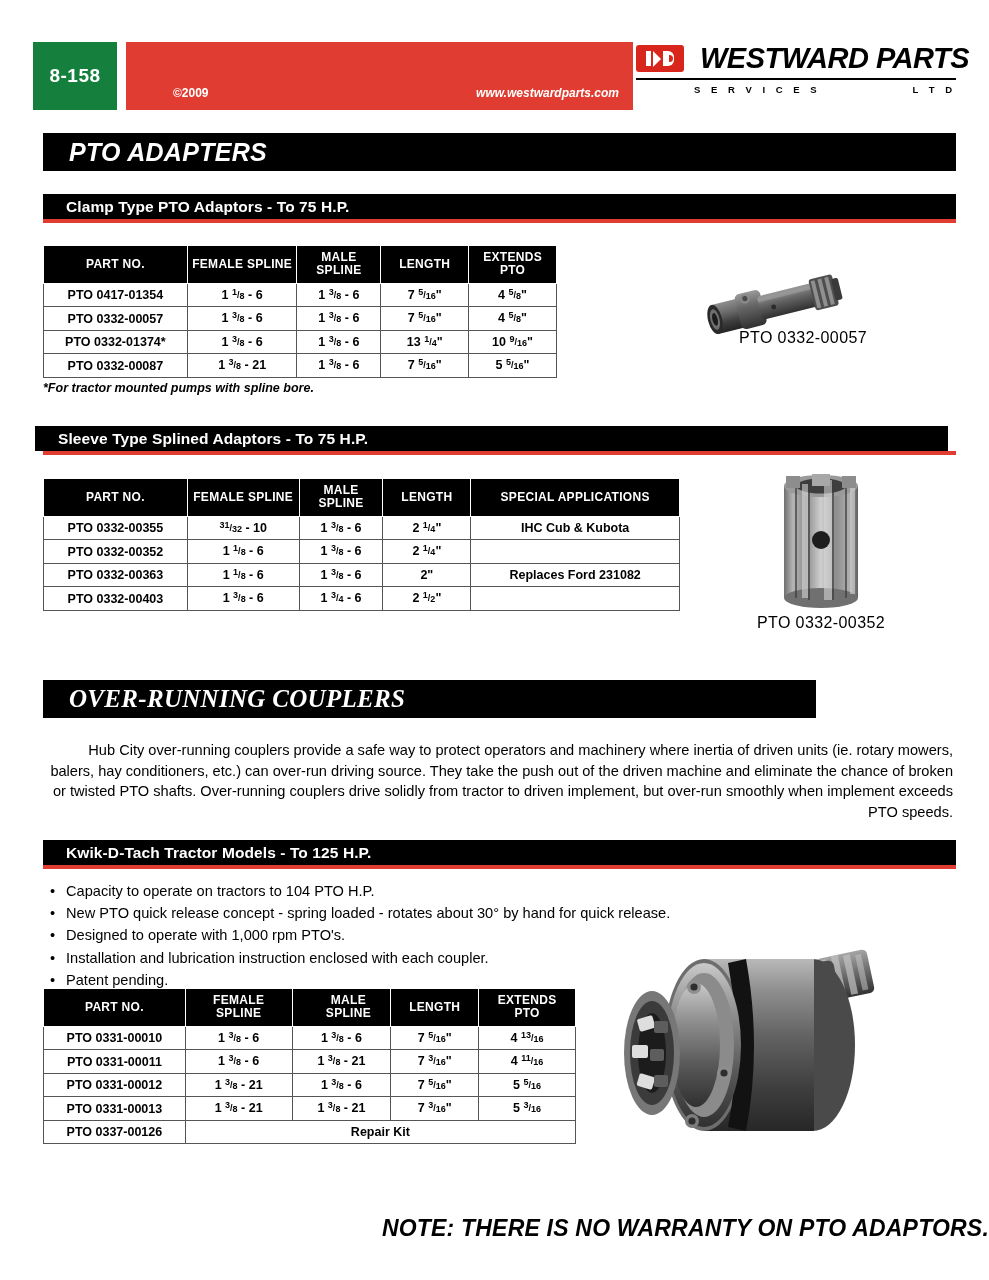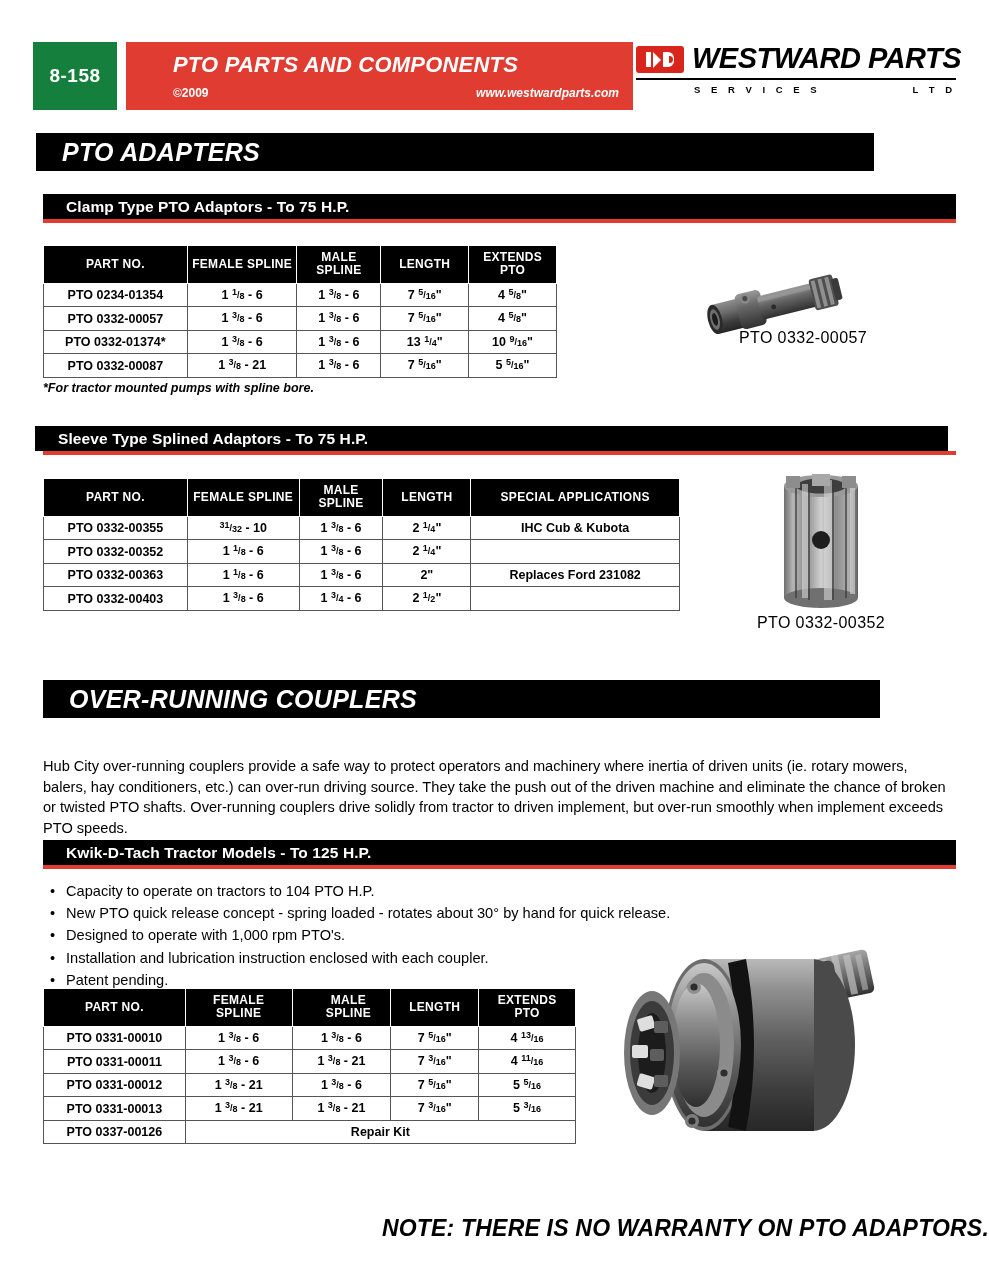--- a/index.html
+++ b/index.html
@@ -69,22 +69,22 @@
   
   .brand {
     position: absolute;
     right: 0; top: 2px;
     width: 320px; height: 62px;
   }
   .brand-row {
     position: absolute;
     left: 0; top: 0;
     display: flex;
-    align-items: flex-end;
-    gap: 8px;
+    align-items: center;
+    gap: 16px;
   }
   .brand-mark {
     width: 48px; height: 27px;
     background: #D9261C;
     border-radius: 3px;
     position: relative;
     display: flex; align-items: center; justify-content: center;
     gap: 2px;
   }
   .bm-bar { width: 5px; height: 15px; background: #fff; }
@@ -204,22 +204,21 @@
     line-height: 1;
   }
   .frac sup { font-size: 9px; vertical-align: .35em; }
   .frac sub { font-size: 9px; vertical-align: -.05em; }
 
   
   .body-text {
     position: absolute;
     font-size: 14.6px;
     line-height: 1.42;
-    text-align: left;
-    margin-top: 16px;
+    text-align: right;
   }
   .footnote {
     position: absolute;
     font-size: 12.5px;
     font-style: italic;
     font-weight: bold;
   }
   ul.bullets {
     position: absolute;
     list-style: none;
@@ -260,21 +259,20 @@
 </style>
 </head>
 <body>
 
 <div class="page">
 
   <div class="header">
     <div class="page-num-box">8-158</div>
 
     <div class="red-band">
-      <div class="cat-title">PTO PARTS AND COMPONENTS</div>
       <div class="copyright">©2009</div>
       <div class="website">www.westwardparts.com</div>
     </div>
 
     <div class="brand">
       <div class="brand-row">
         <div class="brand-mark">
           <div class="bm-bar"></div>
           <div class="bm-tri"></div>
           <div class="bm-p"></div>
@@ -282,38 +280,38 @@
         <div class="brand-name">WESTWARD PARTS</div>
       </div>
       <div class="brand-rule"></div>
       <div class="brand-sub">
         <span>S E R V I C E S</span>
         <span>L T D</span>
       </div>
     </div>
   </div>
 
-  <div class="section-bar" style="left:36px; top:133px; width:838px;">PTO ADAPTERS</div>
+  <div class="section-bar" style="left:43px; top:133px; width:913px;">PTO ADAPTERS</div>
 
   <div class="sub-bar" style="left:43px; top:194px; width:913px;">Clamp Type PTO Adaptors - To 75 H.P.</div>
   <div class="sub-rule" style="left:43px; top:219px; width:913px;"></div>
 
   <table class="spec" style="left:43px; top:245px; width:514px;">
     <thead>
       <tr>
         <th style="width:144px;">PART NO.</th>
         <th style="width:110px;">FEMALE SPLINE</th>
         <th style="width:84px;">MALE<br>SPLINE</th>
         <th style="width:88px;">LENGTH</th>
         <th style="width:88px;">EXTENDS<br>PTO</th>
       </tr>
     </thead>
     <tbody>
       <tr>
-        <td>PTO 0234-01354</td>
+        <td>PTO 0417-01354</td>
         <td>1&nbsp;<span class="frac"><sup>1</sup>/<sub>8</sub></span>&nbsp;- 6</td>
         <td>1&nbsp;<span class="frac"><sup>3</sup>/<sub>8</sub></span>&nbsp;- 6</td>
         <td>7&nbsp;<span class="frac"><sup>5</sup>/<sub>16</sub></span>"</td>
         <td>4&nbsp;<span class="frac"><sup>5</sup>/<sub>8</sub></span>"</td>
       </tr>
       <tr>
         <td>PTO 0332-00057</td>
         <td>1&nbsp;<span class="frac"><sup>3</sup>/<sub>8</sub></span>&nbsp;- 6</td>
         <td>1&nbsp;<span class="frac"><sup>3</sup>/<sub>8</sub></span>&nbsp;- 6</td>
         <td>7&nbsp;<span class="frac"><sup>5</sup>/<sub>16</sub></span>"</td>
@@ -444,21 +442,21 @@
       <rect x="58" y="10" width="8" height="120"></rect>
       <rect x="84" y="18" width="5" height="106"></rect>
     </g>
     <path d="M20 6 h14 v12 h-14z" fill="#8d8d8d"></path>
     <path d="M46 4 h18 v12 h-18z" fill="#a8a8a8"></path>
     <path d="M76 6 h14 v12 h-14z" fill="#8d8d8d"></path>
     <ellipse cx="55" cy="70" rx="9" ry="9" fill="#1e1e1e"></ellipse>
   </svg>
   <div class="caption" style="left:721px; top:614px; width:200px;">PTO 0332-00352</div>
 
-  <div class="section-bar" style="left:43px; top:680px; width:837px;">OVER-RUNNING COUPLERS</div>
+  <div class="section-bar" style="left:43px; top:680px; width:773px;font-family:Liberation Serif, serif;">OVER-RUNNING COUPLERS</div>
 
   <div class="body-text" style="left:43px; top:740px; width:910px;">Hub City over-running couplers provide a safe way to protect operators and machinery where inertia of driven units (ie. rotary mowers, balers, hay conditioners, etc.) can over-run driving source. They take the push out of the driven machine and eliminate the chance of broken or twisted PTO shafts. Over-running couplers drive solidly from tractor to driven implement, but over-run smoothly when implement exceeds PTO speeds.</div>
 
   <div class="sub-bar" style="left:43px; top:840px; width:913px;">Kwik-D-Tach Tractor Models - To 125 H.P.</div>
   <div class="sub-rule" style="left:43px; top:865px; width:913px;"></div>
 
   <ul class="bullets" style="left:48px; top:880px; width:620px;">
     <li>Capacity to operate on tractors to 104 PTO H.P.</li>
     <li>New PTO quick release concept - spring loaded - rotates about 30° by hand for quick release.</li>
     <li>Designed to operate with 1,000 rpm PTO's.</li>

